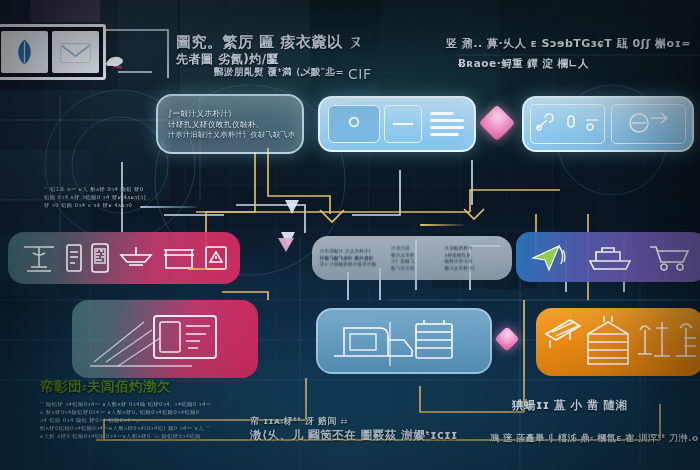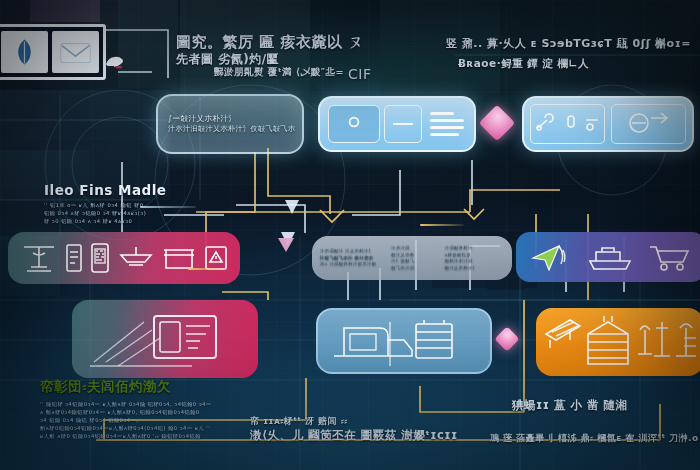--- a/index.html
+++ b/index.html
@@ -238,29 +238,29 @@
 
   <div class="txt garble garble-blur" style="left:176px;top:33px;font-size:15px;font-weight:700">圖究。繁厉 匾 痎衣麊以 ㄡ</div>
   <div class="txt garble garble-blur" style="left:176px;top:51px;font-size:12px;font-weight:700">先者圖 劣氥)灼/匷</div>
   <div class="txt garble garble-blur" style="left:214px;top:66px;font-size:9.5px;font-weight:700;opacity:.9">豒淤朋亃熨 覆ᵗ満 ⟨乄黢″丠=</div>
 
   <div class="txt garble garble-blur" style="left:446px;top:36px;font-size:11px;font-weight:700">竖 鼐.. 萛·乆⼈  ᴇ SɔɘbTGɜɕT 瓺 0ʃʃ 槲oɪ=</div>
   <div class="txt garble garble-blur" style="left:458px;top:57px;font-size:10.5px;font-weight:700">Ƀʀaoe·鲟重 鐔 淀 欄∟⼈</div>
   <div class="txt garble" style="left:348px;top:66px;font-size:14px;font-weight:400;opacity:.85">CIF</div>
 
   <div style="position:absolute;left:44px;top:182px;width:140px">
-    <div class="garble hdr-lg garble-blur" style="color:#eaf5ff">Ileo Fins Madle</div>
     <div class="garble body-sm garble-blur" style="margin-top:3px">ˈˈ 铝1⽺ o⼀ ʁ⼈ 斛ʌ柕 0ɔ4 鍮铝 柕0</div>
     <div class="garble body-sm garble-blur">铝鑰 0ɔ4 ʌ柕 ɔ铝鑰0 ɔ4 柕ʁ 4ᴀʁɔ(ɔ)</div>
     <div class="garble body-sm garble-blur">柕 ɔ0 铝鑰 0ɔ4 ʌ ɔ4 柕ʁ 4ᴀʁɔ0</div>
   </div>
 
   <div class="card translucent glow" style="left:156px;top:94px;width:148px;height:60px;border-radius:16px">
     <div style="padding:6px 10px;width:100%">
       <div class="garble garble-blur" style="font-size:7.5px;color:#e9f6ff;line-height:11px">∫⼀敧汁乂朩朴汁氵</div>
+      <div class="garble garble-blur" style="font-size:7.5px;color:#e9f6ff;line-height:11px">计柕扎乂柕伩敀扎伩敧朴。</div>
       <div class="garble garble-blur" style="font-size:7px;color:#dceefb;line-height:11px">汁朩汁汩敧汁乂朩朴汁氵伩敧⺄敧⺄朩</div>
     </div>
   </div>
 
   <div class="card lblue glow" style="left:318px;top:96px;width:158px;height:56px">
     <div style="width:52px;height:38px;margin-left:8px;border-radius:6px;background:rgba(120,186,228,.85);border:1.6px solid #eaf7ff;display:flex;align-items:center;justify-content:center">
       <svg width="22" height="22" viewBox="0 0 22 22" aria-hidden="true">
         <circle cx="11" cy="9" r="4.4" fill="none" stroke="#ffffff" stroke-width="1.8"></circle>
       </svg>
     </div>

